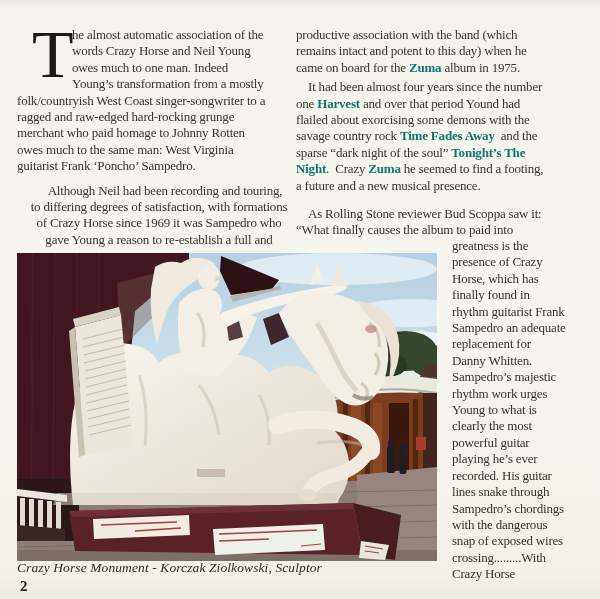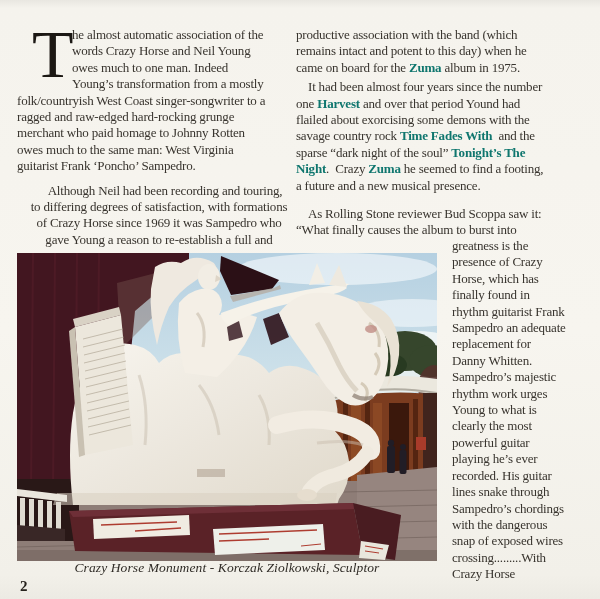--- a/index.html
+++ b/index.html
@@ -19,21 +19,21 @@
   .para3{margin-top:12px !important;text-indent:12px;}
   .bold{font-weight:700;color:#0f766e;}
   .dropcap{
     float:left;width:36px;height:49px;overflow:visible;
     font-size:68px;line-height:50px;color:#1c1814;
     margin:2px 4px 0 15px;font-weight:400;
   }
   .photo{position:absolute;left:17px;top:253px;width:420px;height:308px;}
   .photo svg{display:block;width:420px;height:308px;filter:blur(0.45px) saturate(0.95);}
   .caption{
-    position:absolute;left:17px;top:560px;width:420px;text-align:center;
+    position:absolute;left:17px;top:560px;width:420px;
     font-style:italic;font-size:13.5px;color:#2f2b26;letter-spacing:0.1px;
   }
   .pagenum{position:absolute;left:20px;top:579px;font-weight:700;font-size:15px;color:#26221d;line-height:1;}
 </style>
 </head>
 <body>
 
 <div class="page">
 
   <div class="col col-a">
@@ -52,26 +52,26 @@
 gave Young a reason to re-establish a full and</span></span></p>
     </div>
 
   <div class="col col-b">
       <p><span><span>productive association with the band (which
 remains intact and potent to this day) when he
 came on board for the </span><span class="bold">Zuma</span><span> album in 1975.</span></span></p>
       <p class="para2b"><span><span>It had been almost four years since the number
 one </span><span class="bold">Harvest</span><span> and over that period Yound had
 flailed about exorcising some demons with the
-savage country rock </span><span class="bold">Time Fades With</span><span>  and the
+savage country rock </span><span class="bold">Time Fades Away</span><span>  and the
 sparse “dark night of the soul” </span><span class="bold">Tonight’s The
 Night</span><span>.  Crazy </span><span class="bold">Zuma</span><span> he seemed to find a footing,
 a future and a new musical presence.</span></span></p>
       <p class="para3"><span><span>As Rolling Stone reviewer Bud Scoppa saw it:
-“What finally causes the album to burst into</span></span></p>
+“What finally causes the album to paid into</span></span></p>
     </div>
 
   <div class="col col-c">
       <p><span><span>greatness is the
 presence of Crazy
 Horse, which has
 finally found in
 rhythm guitarist Frank
 Sampedro an adequate
 replacement for

